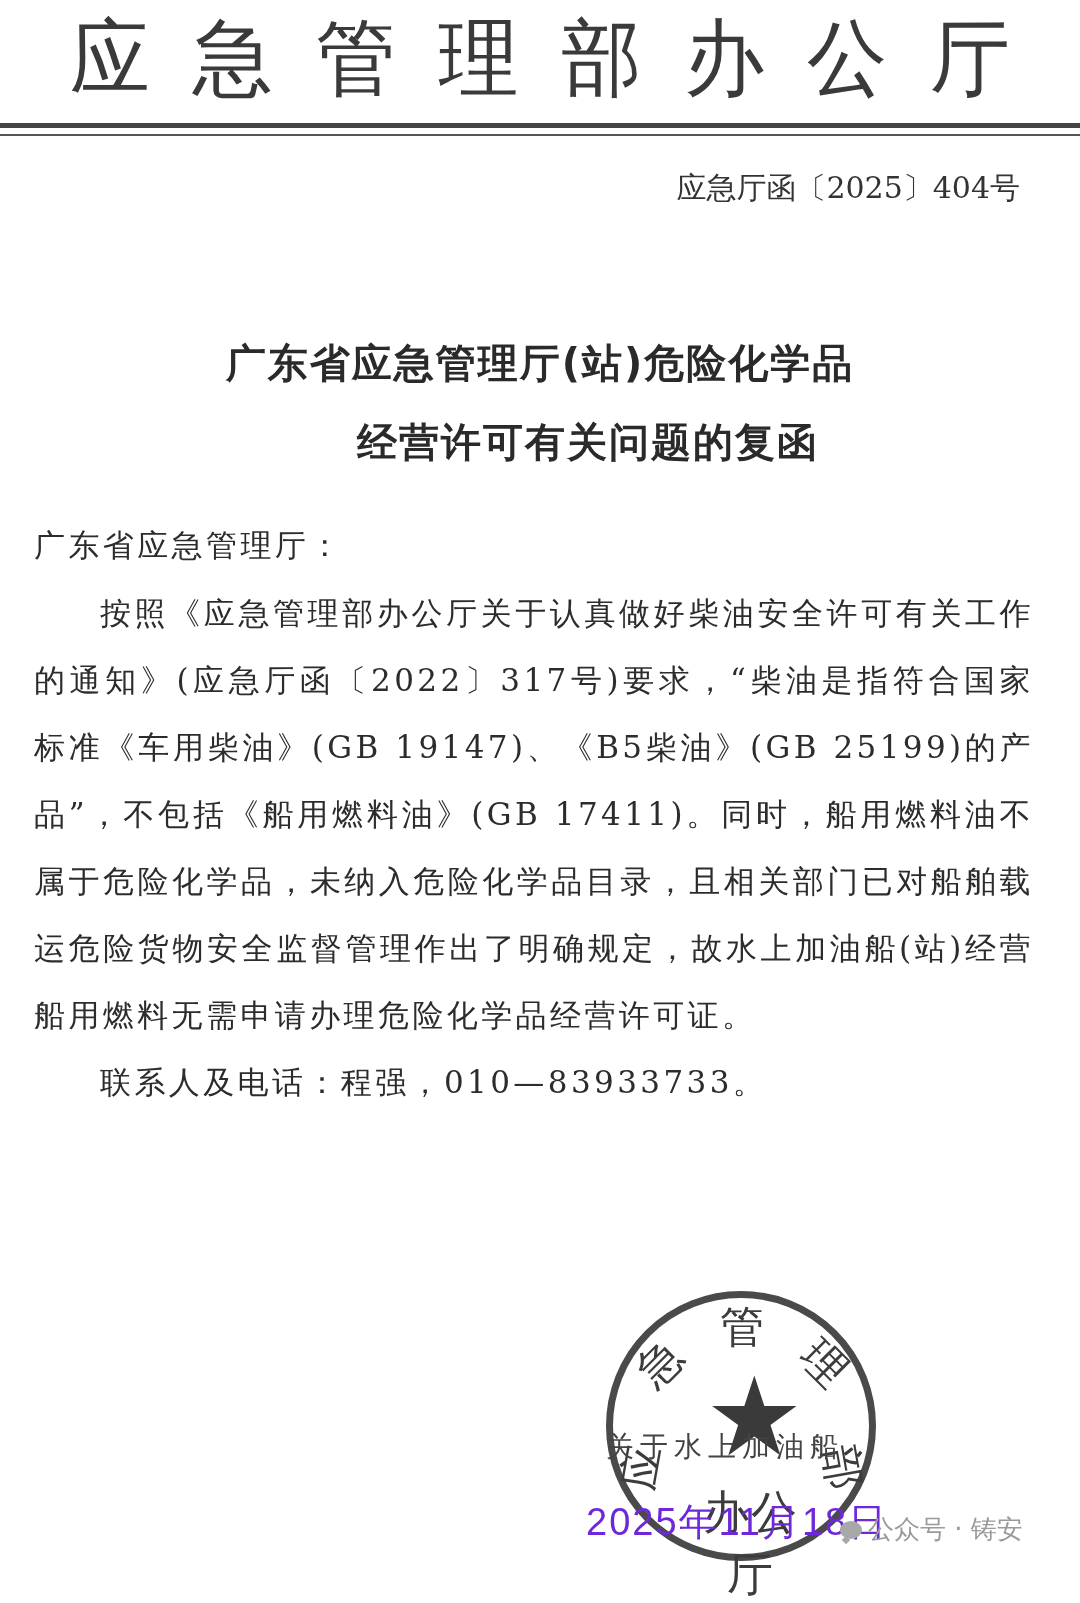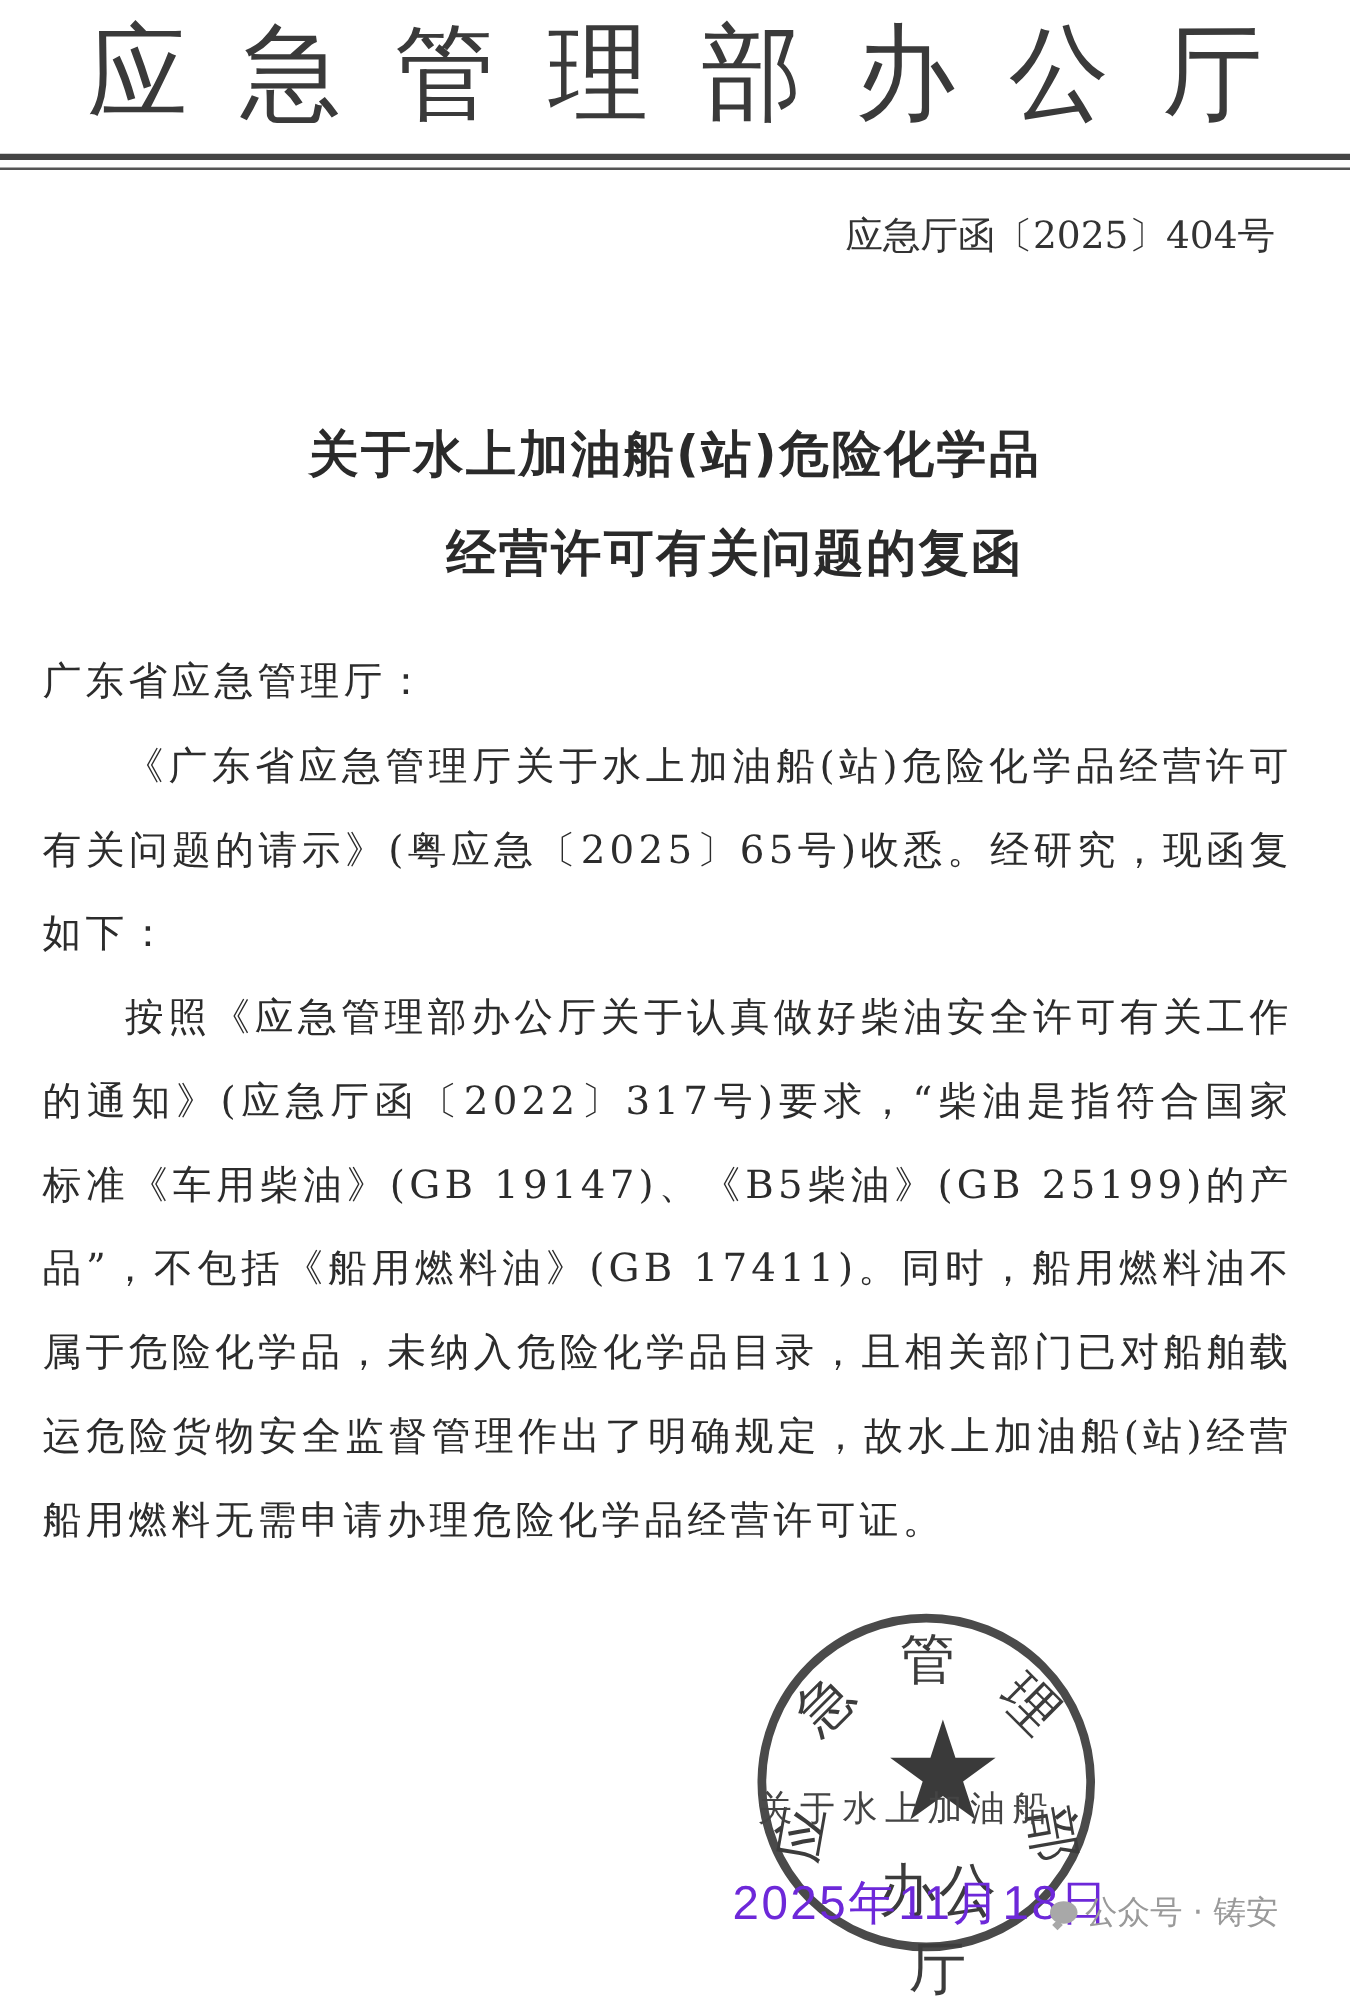--- a/index.html
+++ b/index.html
@@ -81,28 +81,28 @@
   <span>办</span>
   <span>公</span>
   <span>厅</span>
 </div>
 
 <div class="abs rule-thick"></div>
 <div class="abs rule-thin"></div>
 
 <div class="abs doc-number">应急厅函〔2025〕404号</div>
 
-<div class="abs title-line t1">关于水上加油船(站)危险化学品</div>
+<div class="abs title-line t1">广东省应急管理厅(站)危险化学品</div>
 <div class="abs title-line t2">经营许可有关问题的复函</div>
 
 <div class="abs body-text addressee">广东省应急管理厅：</div>
 
 <div class="abs body-text paras">
-  <p class="para">《广东省应急管理厅关于水上加油船(站)危险化学品经营许可有关问题的请示》(粤应急〔2025〕65号)收悉。经研究，现函复如下：</p>
   <p class="para">按照《应急管理部办公厅关于认真做好柴油安全许可有关工作的通知》(应急厅函〔2022〕317号)要求，“柴油是指符合国家标准《车用柴油》(GB 19147)、《B5柴油》(GB 25199)的产品”，不包括《船用燃料油》(GB 17411)。同时，船用燃料油不属于危险化学品，未纳入危险化学品目录，且相关部门已对船舶载运危险货物安全监督管理作出了明确规定，故水上加油船(站)经营船用燃料无需申请办理危险化学品经营许可证。</p>
+  <p class="para">联系人及电话：程强，010—83933733。</p>
 </div>
 
 <div class="abs stamp">
   <span class="stamp-char" style="left:4px; top:140px; transform: rotate(-80deg);">应</span>
   <span class="stamp-char" style="left:22px; top:36px; transform: rotate(-45deg);">急</span>
   <span class="stamp-char" style="left:104px; top:0px;">管</span>
   <span class="stamp-char" style="left:186px; top:36px; transform: rotate(45deg);">理</span>
   <span class="stamp-char" style="left:204px; top:140px; transform: rotate(80deg);">部</span>
   <span class="stamp-star">★</span>
   <span class="stamp-char" style="left:68px; top:184px; width:140px; font-size:46px; letter-spacing:2px;">办公厅</span>

